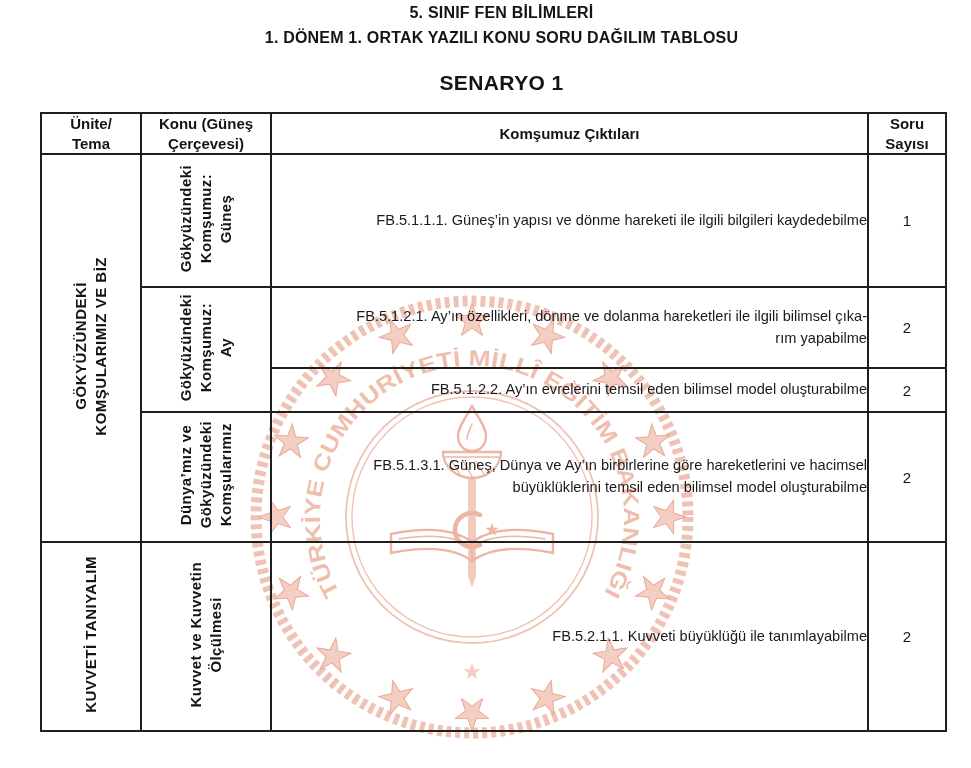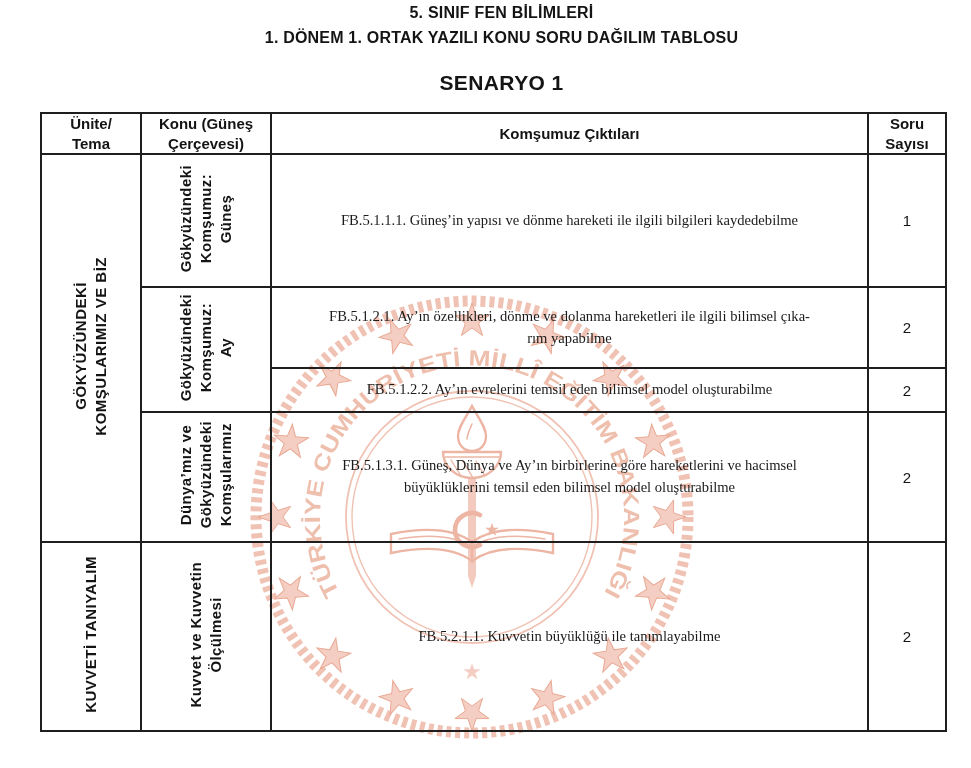--- a/index.html
+++ b/index.html
@@ -20,22 +20,22 @@
   table.grid {
     position:absolute; left:40px; top:112px; width:905px;
     border-collapse:collapse; table-layout:fixed; z-index:1; background:transparent;
   }
   table.grid td, table.grid th { border:2px solid #1e1e1e; padding:0; background:transparent; }
   th.hcell {
     font-size:15px; font-weight:bold; text-align:center; vertical-align:middle;
     white-space:pre-line; line-height:1.3;
   }
   td.outcome {
-    font-size:14.6px; text-align:center; vertical-align:middle;
-    padding:6px 10px 6px 9px; white-space:pre-line; line-height:1.5; color:#1a1a1a;font-family:Liberation Serif, serif;
+    font-size:14.6px; text-align:right; vertical-align:middle;
+    padding:6px 10px 6px 9px; white-space:pre-line; line-height:1.5; color:#1a1a1a;
   }
   td.count { font-size:15px; text-align:center; vertical-align:middle; }
   td.vert { text-align:center; vertical-align:middle; }
   .vtext {
     display:inline-block; writing-mode:vertical-rl; transform:rotate(180deg);
     white-space:pre-line; font-weight:bold; font-size:15px; line-height:1.32;
     letter-spacing:0.4px; text-align:center;
   }
   .vtext.unit { letter-spacing:0.5px; }
   tr.h-head { height:32px;padding-left:8px; }
@@ -167,19 +167,19 @@
         <td class="count">2</td>
       </tr>
       <tr class="h-r5">
         <td class="vert">
           <span class="vtext unit">KUVVETİ TANIYALIM</span>
         </td>
         <td class="vert">
           <span class="vtext">Kuvvet ve Kuvvetin
 Ölçülmesi</span>
         </td>
-        <td class="outcome">FB.5.2.1.1. Kuvvetin büyüklüğü ile tanımlayabilme</td>
+        <td class="outcome">FB.5.2.1.1. Kuvveti büyüklüğü ile tanımlayabilme</td>
         <td class="count">2</td>
       </tr>
     </tbody>
   </table>
 
 </div>
 
 </body></html>

